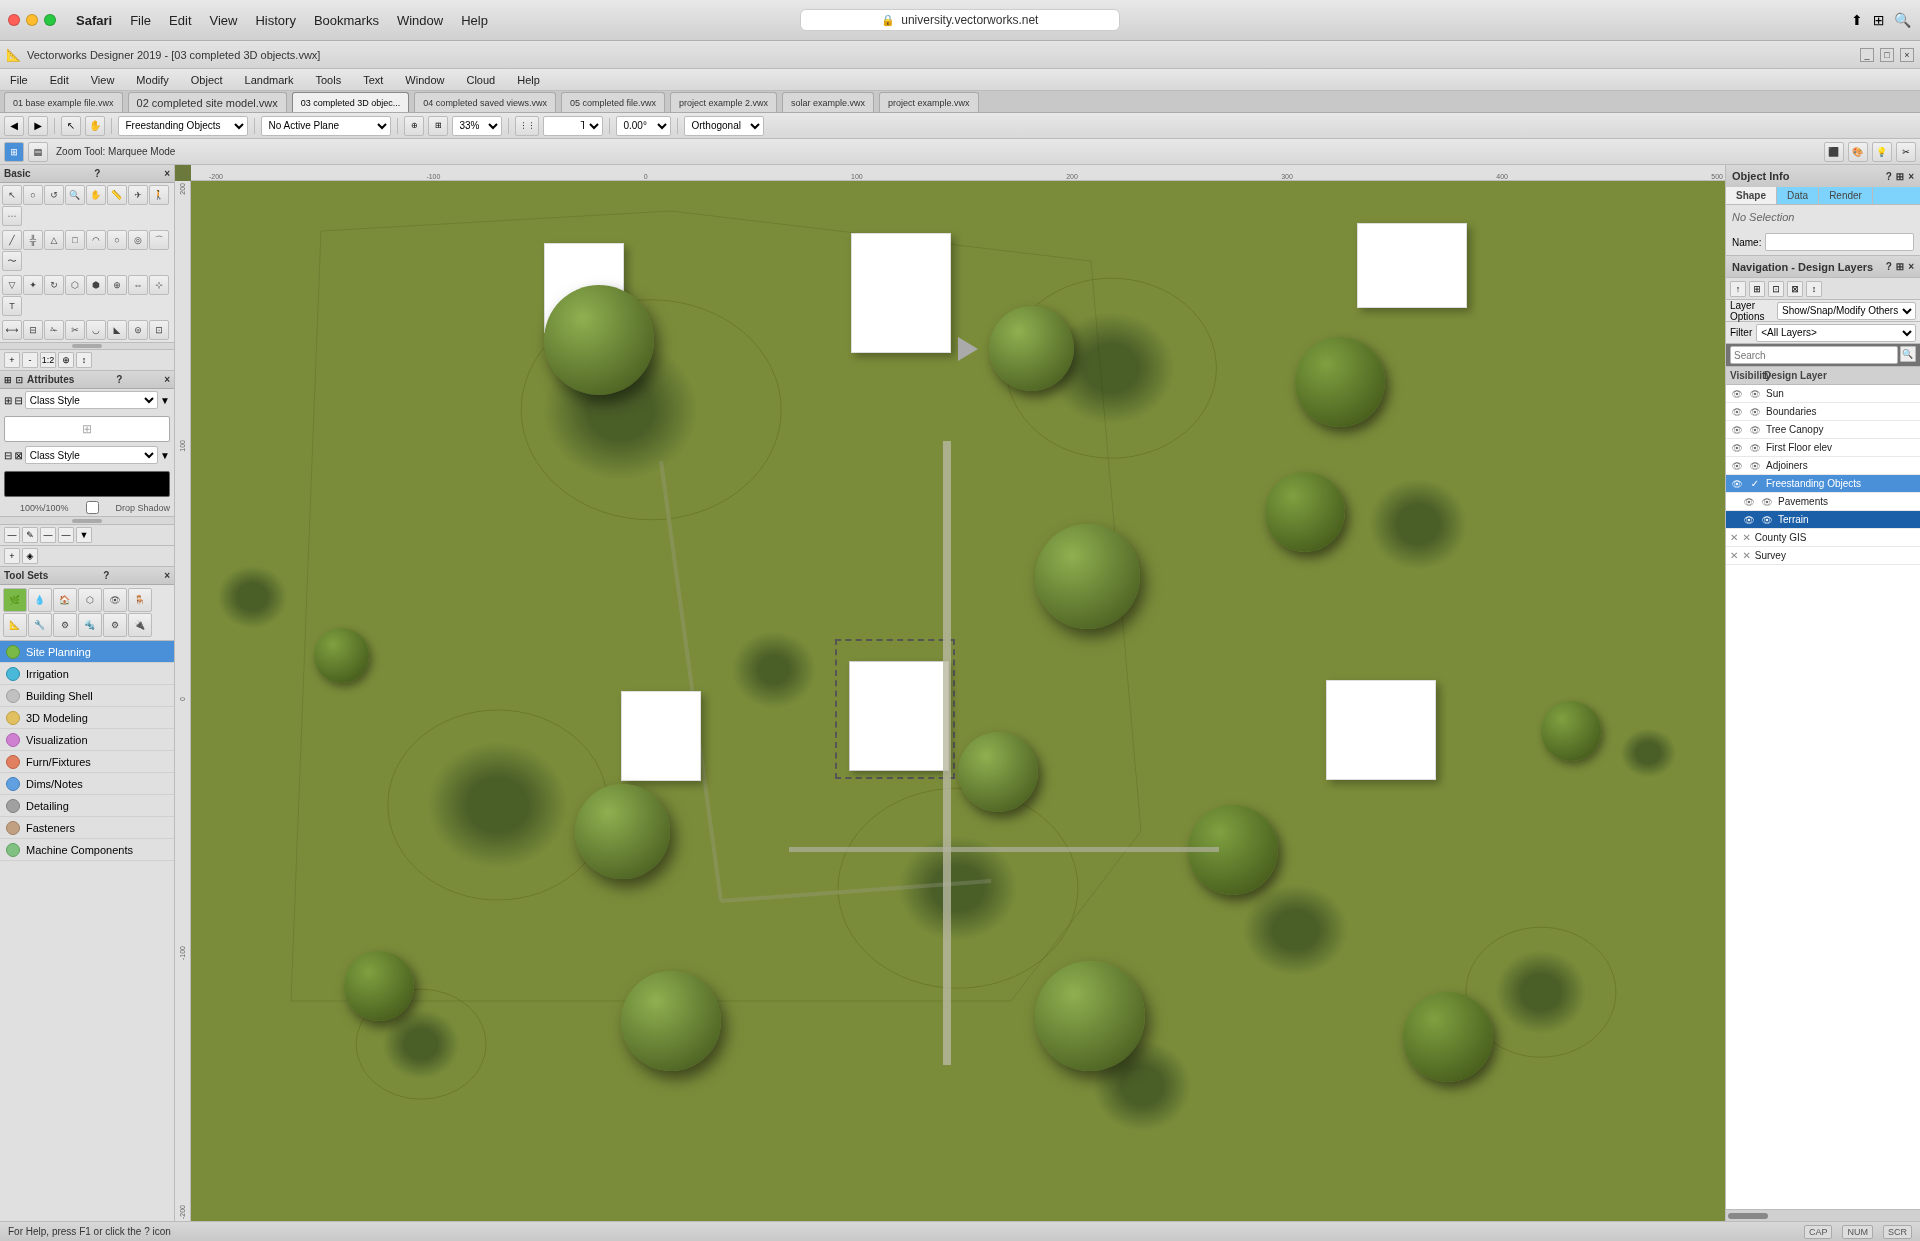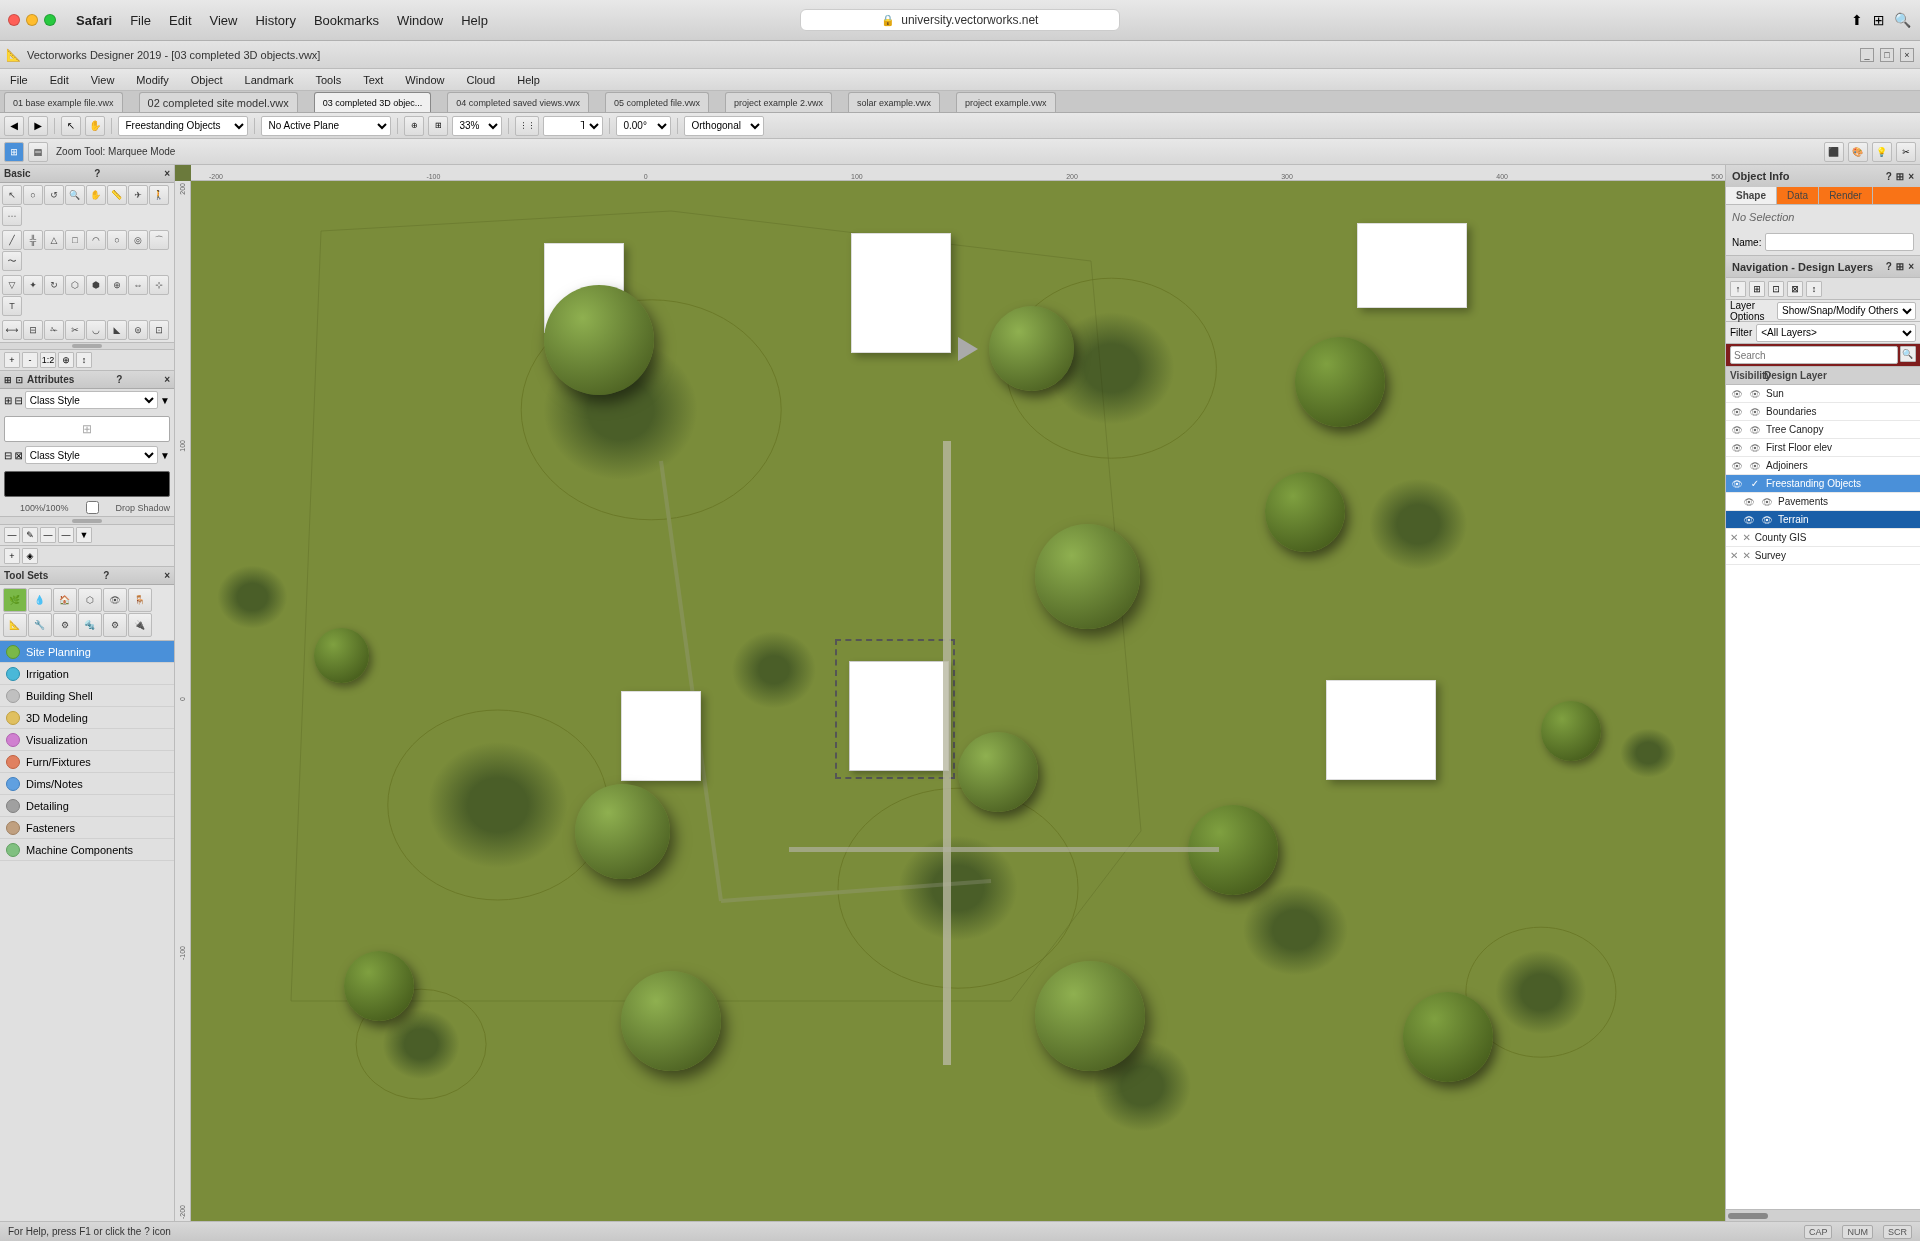--- a/index.html
+++ b/index.html
@@ -120,21 +120,21 @@
       font-size: 10px;
       background: #d8d8d8;
       border: 1px solid #aaa;
       border-bottom: none;
       border-radius: 3px 3px 0 0;
       display: flex;
       align-items: center;
       cursor: pointer;
       white-space: nowrap;
       color: #333;
-      margin-right: 16px;
+      margin-right: 5px;
     }
     .doc-tab.active {
       background: #f0f0f0;
       border-color: #888;
       color: #000;
     }
 
     
     .toolbar-row {
       height: 26px;
@@ -300,21 +300,21 @@
       display: flex;
       align-items: center;
       padding: 0 6px;
       font-size: 11px;
       font-weight: bold;
       color: #333;
       justify-content: space-between;
     }
     .object-info-tabs {
       display: flex;
-      background: #f97316;
+      background: #7dd3fc;
       border-bottom: 1px solid #bbb;
     }
     .obj-tab {
       padding: 3px 10px;
       font-size: 10px;
       cursor: pointer;
       border-right: 1px solid #bbb;
       color: #444;
     }
     .obj-tab.active {
@@ -962,21 +962,21 @@
           <select class="attr-select" style="flex:1;height:18px;">
             <option>Show/Snap/Modify Others</option>
           </select>
         </div>
         <div class="nav-filter-row">
           <span>Filter</span>
           <select class="attr-select" style="flex:1;height:18px;">
             <option>&lt;All Layers&gt;</option>
           </select>
         </div>
-        <div style="padding:2px 4px;background:#7f1d1d;border-bottom:1px solid #bbb;display:flex;gap:2px;">
+        <div style="padding:2px 4px;background:#737373;border-bottom:1px solid #bbb;display:flex;gap:2px;">
           <input type="text" class="nav-search" placeholder="Search" style="">
           <div class="mini-btn">🔍</div>
         </div>
 
         <div class="layer-list">
           <div class="layer-header-row">
             <div style="width:28px;">Visibility</div>
             <div style="flex:1;">Design Layer</div>
           </div>
 

